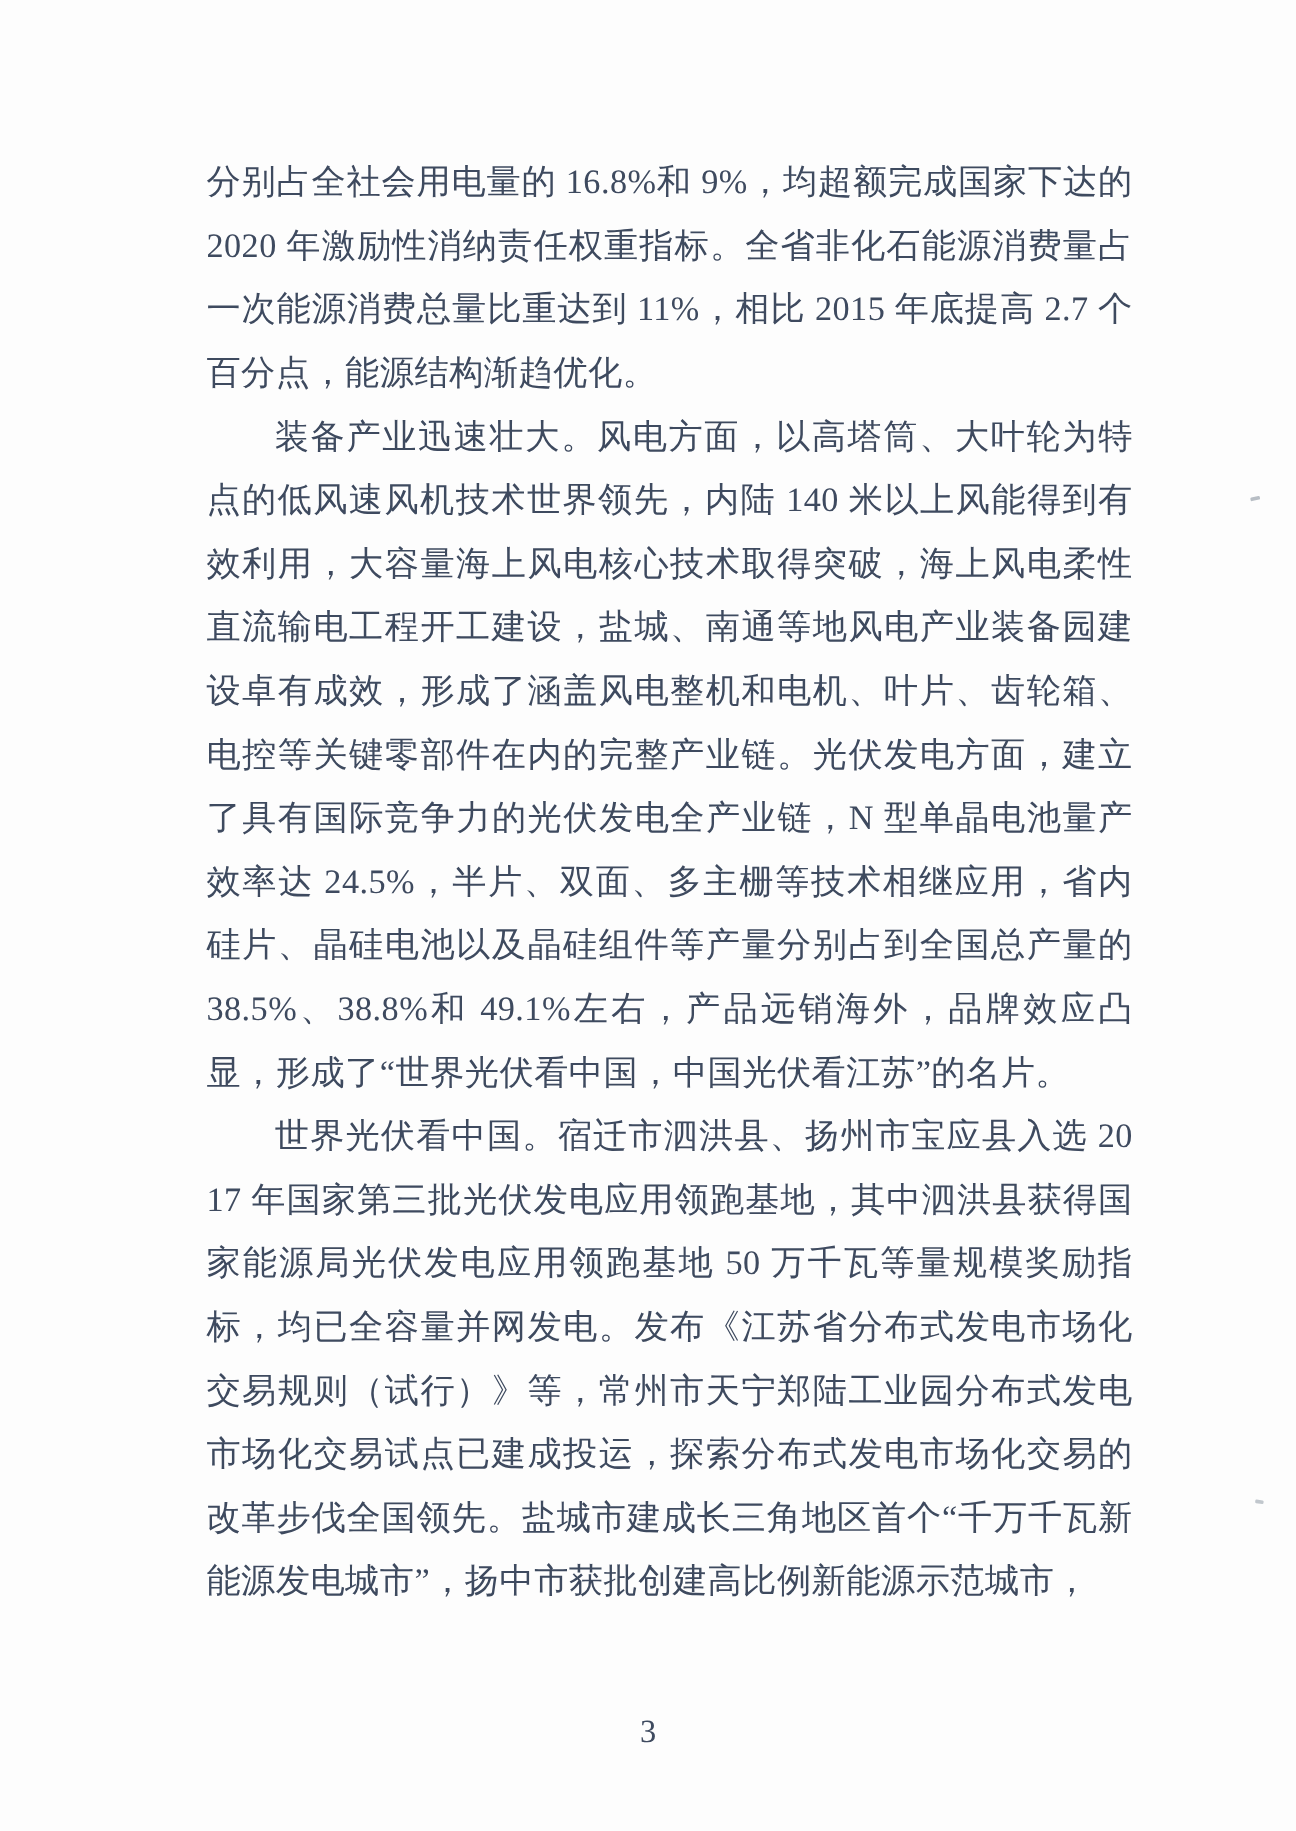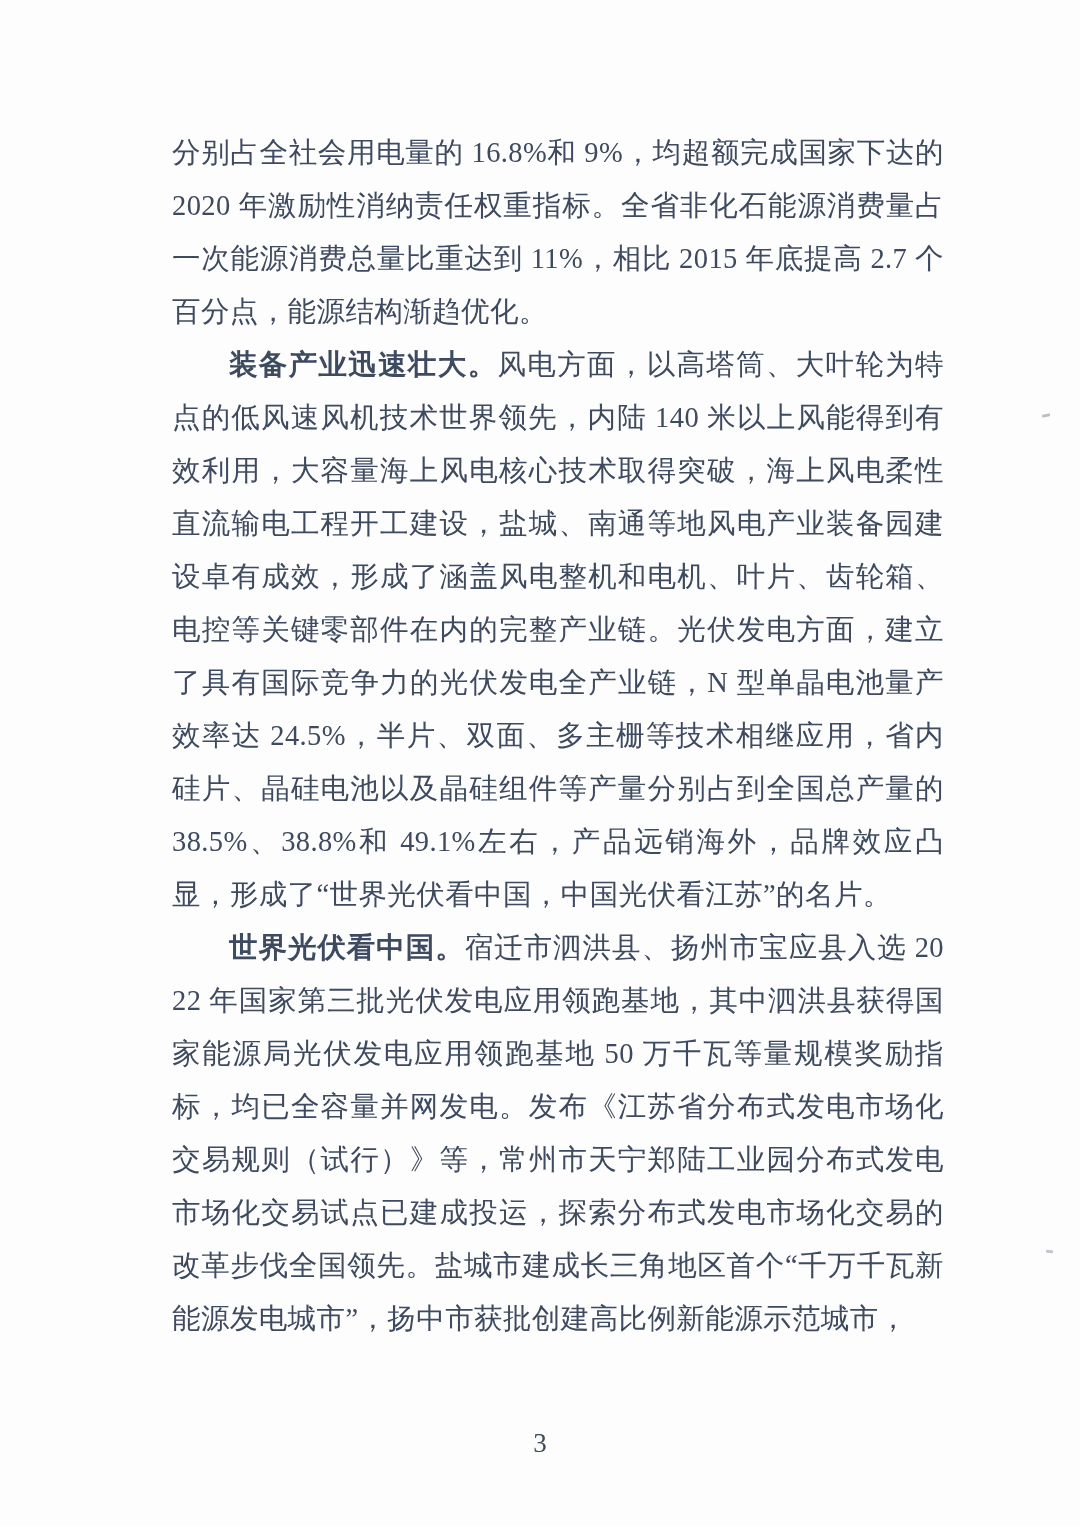--- a/index.html
+++ b/index.html
@@ -29,21 +29,21 @@
     line-height: 53px;
     text-align: justify;
     text-justify: inter-ideograph;
     letter-spacing: 0.4px;
     word-break: break-all;
   }
   p.doc-para.indent {
     text-indent: 2em;
   }
   .lead {
-    font-weight: bold;
+    font-weight: normal;
     font-family: "Liberation Sans", "DejaVu Sans", sans-serif;
   }
   .page-number {
     position: absolute;
     left: 0;
     right: 0;
     top: 1428px;
     text-align: center;
     font-size: 27px;
     color: #3e4a5f;
@@ -74,21 +74,21 @@
 <body>
 
 <div class="page">
 
   <div class="content">
 
     <p class="doc-para"><span class="lead"></span><span>分别占全社会用电量的 16.8%和 9%，均超额完成国家下达的 2020 年激励性消纳责任权重指标。全省非化石能源消费量占一次能源消费总量比重达到 11%，相比 2015 年底提高 2.7 个百分点，能源结构渐趋优化。</span></p>
 
     <p class="doc-para indent"><span class="lead">装备产业迅速壮大。</span><span>风电方面，以高塔筒、大叶轮为特点的低风速风机技术世界领先，内陆 140 米以上风能得到有效利用，大容量海上风电核心技术取得突破，海上风电柔性直流输电工程开工建设，盐城、南通等地风电产业装备园建设卓有成效，形成了涵盖风电整机和电机、叶片、齿轮箱、电控等关键零部件在内的完整产业链。光伏发电方面，建立了具有国际竞争力的光伏发电全产业链，N 型单晶电池量产效率达 24.5%，半片、双面、多主栅等技术相继应用，省内硅片、晶硅电池以及晶硅组件等产量分别占到全国总产量的 38.5%、38.8%和 49.1%左右，产品远销海外，品牌效应凸显，形成了“世界光伏看中国，中国光伏看江苏”的名片。</span></p>
 
-    <p class="doc-para indent"><span class="lead">世界光伏看中国。</span><span>宿迁市泗洪县、扬州市宝应县入选 2022 年国家第三批光伏发电应用领跑基地，其中泗洪县获得国家能源局光伏发电应用领跑基地 50 万千瓦等量规模奖励指标，均已全容量并网发电。发布《江苏省分布式发电市场化交易规则（试行）》等，常州市天宁郑陆工业园分布式发电市场化交易试点已建成投运，探索分布式发电市场化交易的改革步伐全国领先。盐城市建成长三角地区首个“千万千瓦新能源发电城市”，扬中市获批创建高比例新能源示范城市，</span></p>
+    <p class="doc-para indent"><span class="lead">世界光伏看中国。</span><span>宿迁市泗洪县、扬州市宝应县入选 2017 年国家第三批光伏发电应用领跑基地，其中泗洪县获得国家能源局光伏发电应用领跑基地 50 万千瓦等量规模奖励指标，均已全容量并网发电。发布《江苏省分布式发电市场化交易规则（试行）》等，常州市天宁郑陆工业园分布式发电市场化交易试点已建成投运，探索分布式发电市场化交易的改革步伐全国领先。盐城市建成长三角地区首个“千万千瓦新能源发电城市”，扬中市获批创建高比例新能源示范城市，</span></p>
 
   </div>
 
   <div class="page-number">3</div>
 
   <div class="artifact a1"></div>
   <div class="artifact a2"></div>
 
 </div>
 

